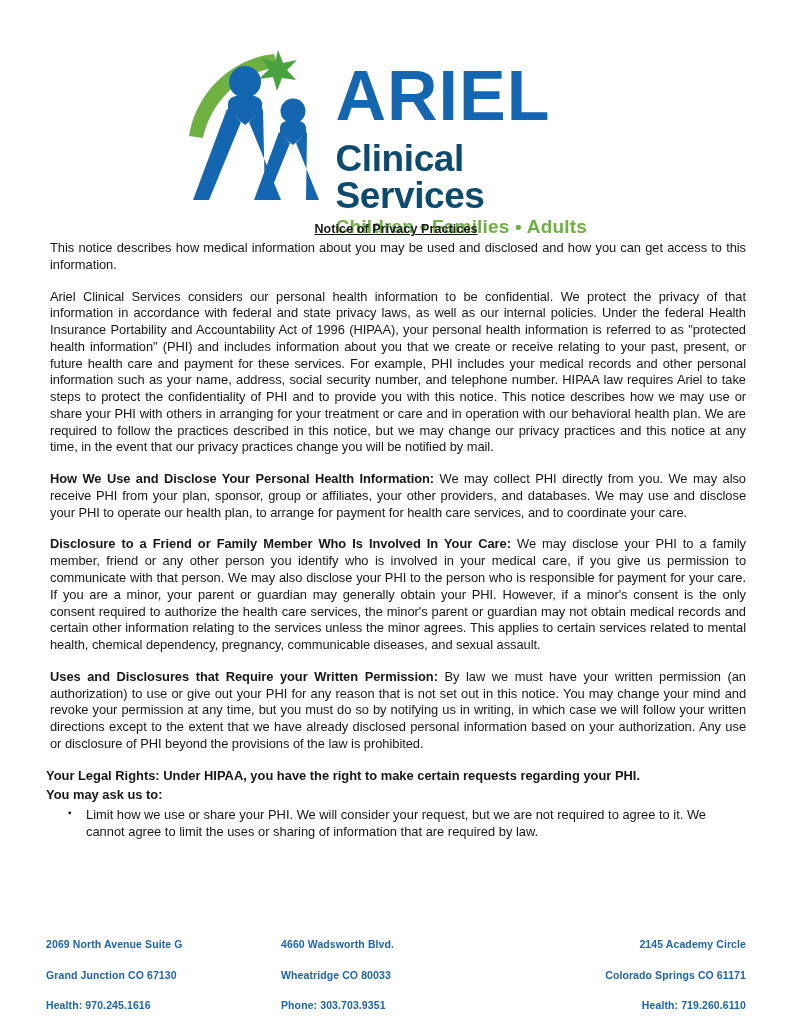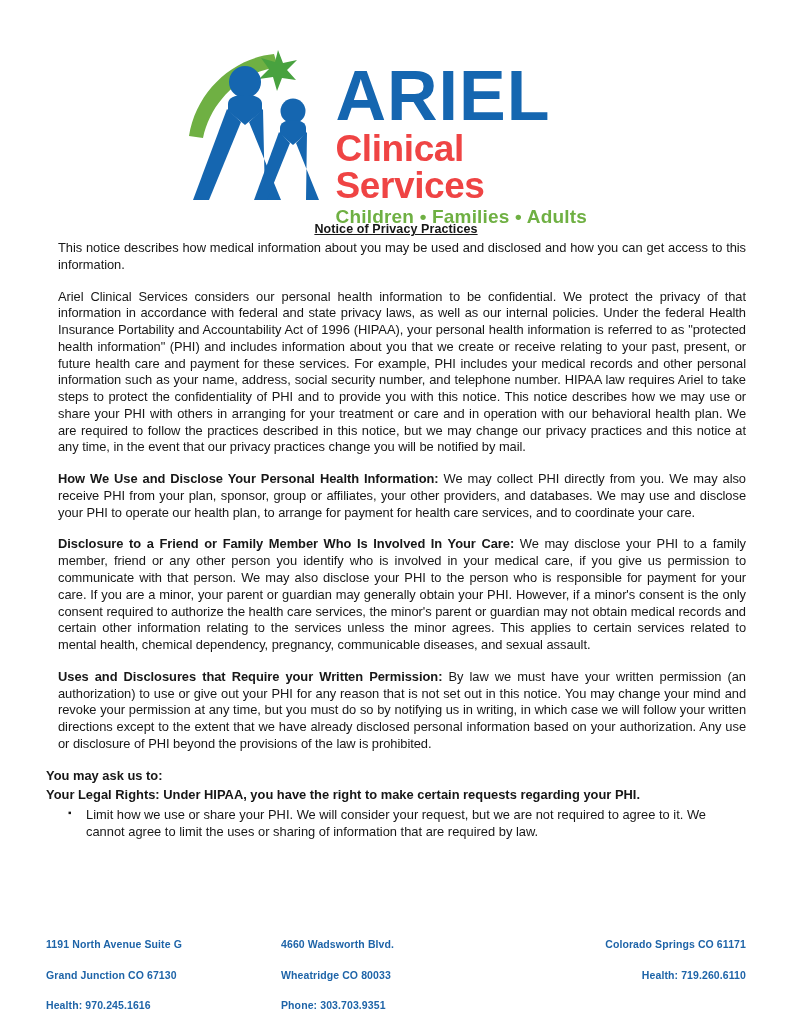--- a/index.html
+++ b/index.html
@@ -55,22 +55,22 @@
     line-height: 0.92;
     letter-spacing: 1px;
     color: #1566b0;
   }
   .logo-clinical {
     font-family: "Liberation Sans", sans-serif;
     font-weight: bold;
     font-size: 37px;
     line-height: 1.0;
     letter-spacing: -0.4px;
-    color: #ef4444;
-    margin-top: 2px;
+    color: #0c4a6e;
+    margin-top: 12px;
   }
   .logo-tag {
     font-family: "Liberation Sans", sans-serif;
     font-weight: bold;
     font-size: 19px;
     line-height: 1.0;
     letter-spacing: 0.2px;
     color: #6fb043;
     margin-top: 3px;
   }
@@ -85,21 +85,21 @@
   }
   .doc-title {
     text-align: center;
     font-size: 12.5px;
     font-weight: bold;
     text-decoration: underline;
     letter-spacing: 0.1px;
     margin: 0 0 4px 0;
   }
   p.para {
-    margin: 0 0 15px 12px;
+    margin: 0 0 15px 4px;
     font-size: 12.9px;
     line-height: 1.30;
     text-align: justify;
     text-justify: inter-word;
     letter-spacing: -0.05px;
   }
   .lead {
     margin-bottom: 18px;
   }
   .hdr {
@@ -199,46 +199,47 @@
     <p class="para lead">This notice describes how medical information about you may be used and disclosed and how you can get access to this information.</p>
 
     <p class="para">Ariel Clinical Services considers our personal health information to be confidential. We protect the privacy of that information in accordance with federal and state privacy laws, as well as our internal policies.  Under the federal Health Insurance Portability and Accountability Act of 1996 (HIPAA), your personal health information is referred to as "protected health information" (PHI) and includes information about you that we create or receive relating to your past, present, or future health care and payment for these services. For example, PHI includes your medical records and other personal information such as your name, address, social security number, and telephone number. HIPAA law requires Ariel to take steps to protect the confidentiality of PHI and to provide you with this notice. This notice describes how we may use or share your PHI with others in arranging for your treatment or care and in operation with our behavioral health plan. We are required to follow the practices described in this notice, but we may change our privacy practices and this notice at any time, in the event that our privacy practices change you will be notified by mail.</p>
 
     <p class="para"><span class="hdr">How We Use and Disclose Your Personal Health Information:</span><span>  We may collect PHI directly from you. We may also receive PHI from your plan, sponsor, group or affiliates, your other providers, and databases. We may use and disclose your PHI to operate our health plan, to arrange for payment for health care services, and to coordinate your care.</span></p>
 
     <p class="para"><span class="hdr">Disclosure to a Friend or Family Member Who Is Involved In Your Care:</span><span> We may disclose your PHI to a family member, friend or any other person you identify who is involved in your medical care, if you give us permission to communicate with that person. We may also disclose your PHI to the person who is responsible for payment for your care. If you are a minor, your parent or guardian may generally obtain your PHI. However, if a minor's consent is the only consent required to authorize the health care services, the minor's parent or guardian may not obtain medical records and certain other information relating to the services unless the minor agrees. This applies to certain services related to mental health, chemical dependency, pregnancy, communicable diseases, and sexual assault.</span></p>
 
     <p class="para"><span class="hdr">Uses and Disclosures that Require your Written Permission:</span><span> By law we must have your written permission (an authorization) to use or give out your PHI for any reason that is not set out in this notice. You may change your mind and revoke your permission at any time, but you must do so by notifying us in writing, in which case we will follow your written directions except to the extent that we have already disclosed personal information based on your authorization. Any use or disclosure of PHI beyond the provisions of the law is prohibited.</span></p>
 
+    <div class="legal-head">Your Legal Rights:  Under HIPAA, you have the right to make certain requests regarding your PHI.</div>
     <div class="legal-head">You may ask us to:</div>
-    <div class="legal-head">Your Legal Rights:  Under HIPAA, you have the right to make certain requests regarding your PHI.</div>
 
     <ul class="bullets">
       <li>Limit how we use or share your PHI. We will consider your request, but we are not required to agree to it. We cannot agree to limit the uses or sharing of information that are required by law.</li>
     </ul>
 
   </div>
 
   <div class="footer">
 
     <div class="footer-col fc-left">
-      <span class="footer-line">1191 North Avenue Suite G</span>
+      <span class="footer-line">2069 North Avenue Suite G</span>
       <span class="footer-line">Grand Junction CO  67130</span>
       <span class="footer-line">Health:  970.245.1616</span>
       
     </div>
 
     <div class="footer-col fc-mid">
       <span class="footer-line">4660 Wadsworth Blvd.</span>
       <span class="footer-line">Wheatridge CO  80033</span>
       <span class="footer-line">Phone:   303.703.9351</span>
       
     </div>
 
     <div class="footer-col fc-right">
+      <span class="footer-line">2145 Academy Circle</span>
       <span class="footer-line">Colorado Springs CO  61171</span>
       <span class="footer-line">Health:  719.260.6110</span>
       
     </div>
 
   </div>
 
 </div>
 
 </body></html>

